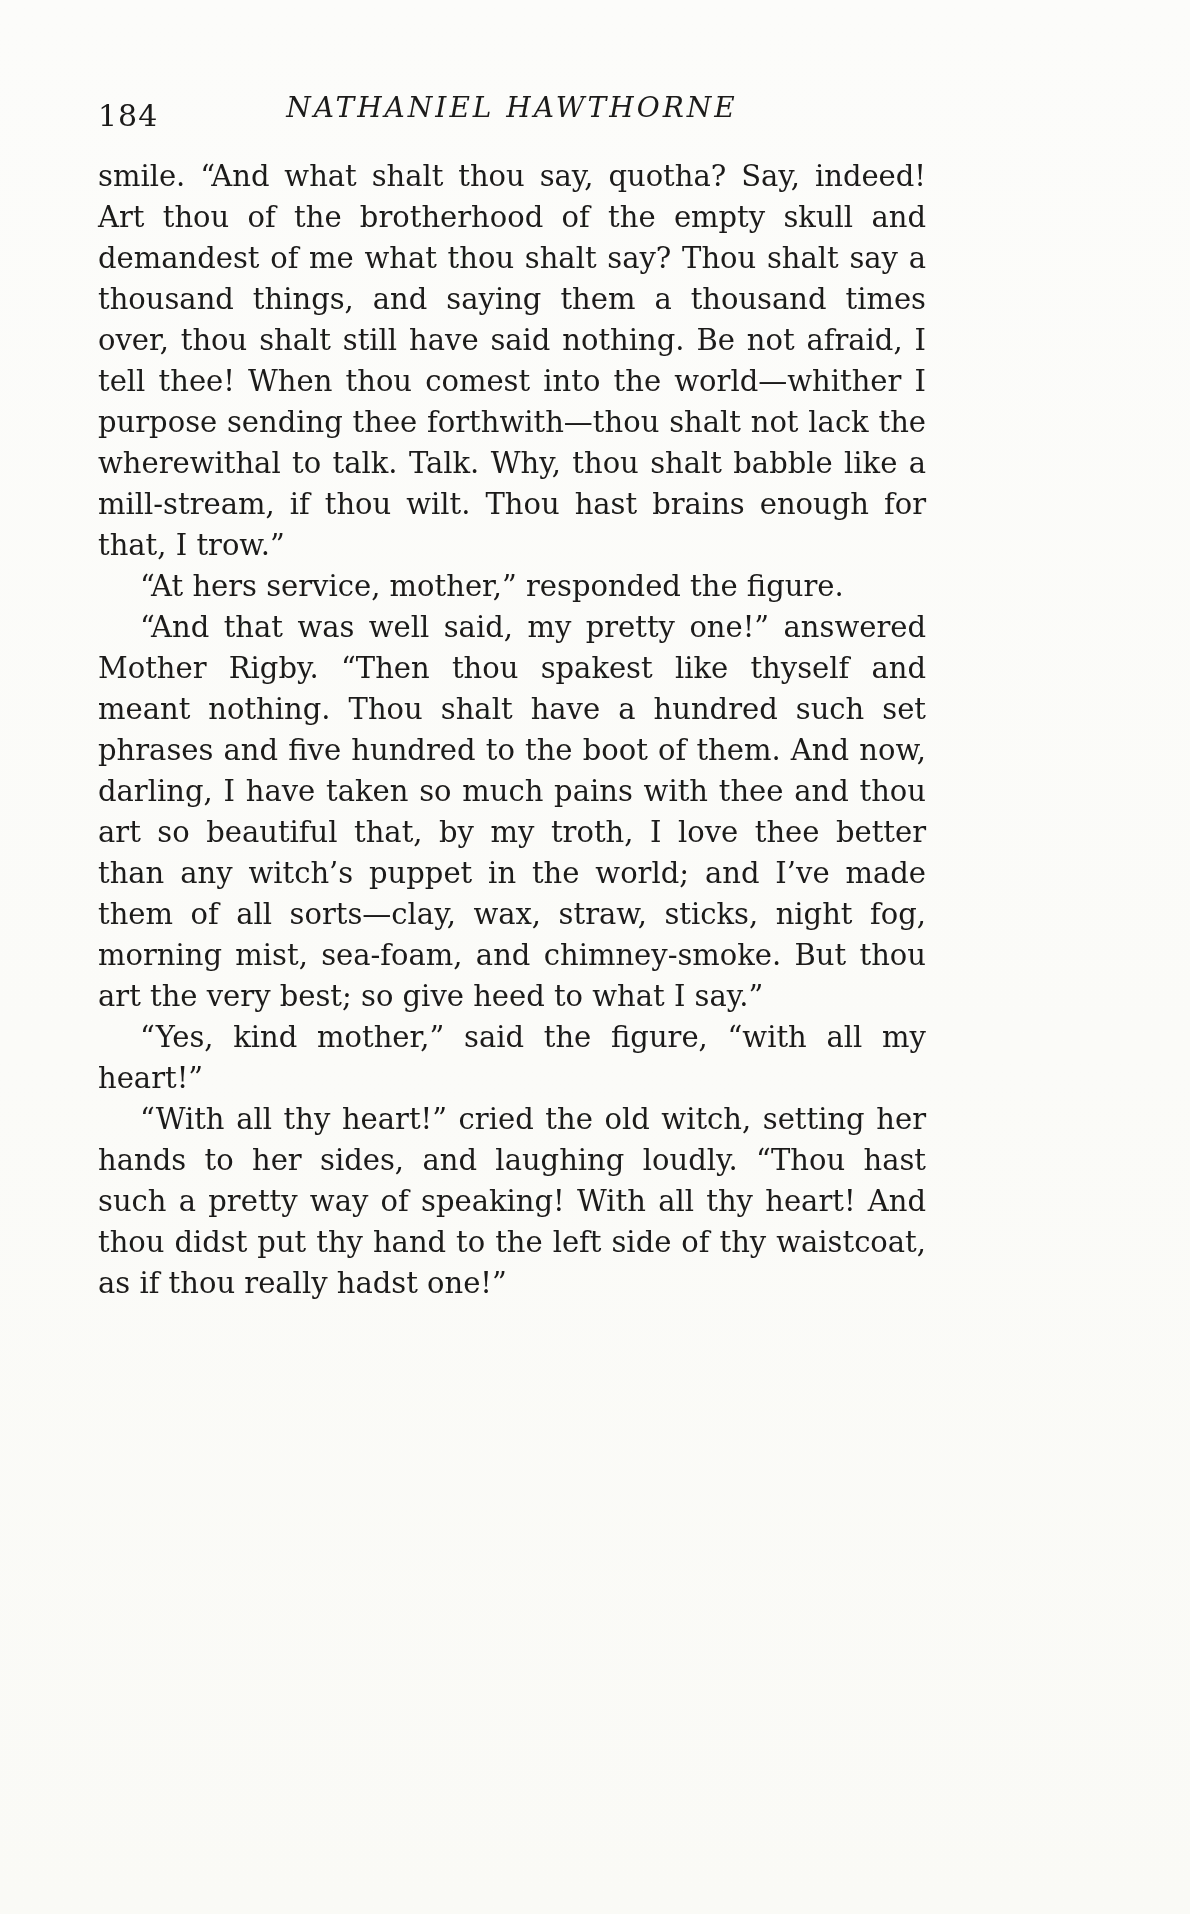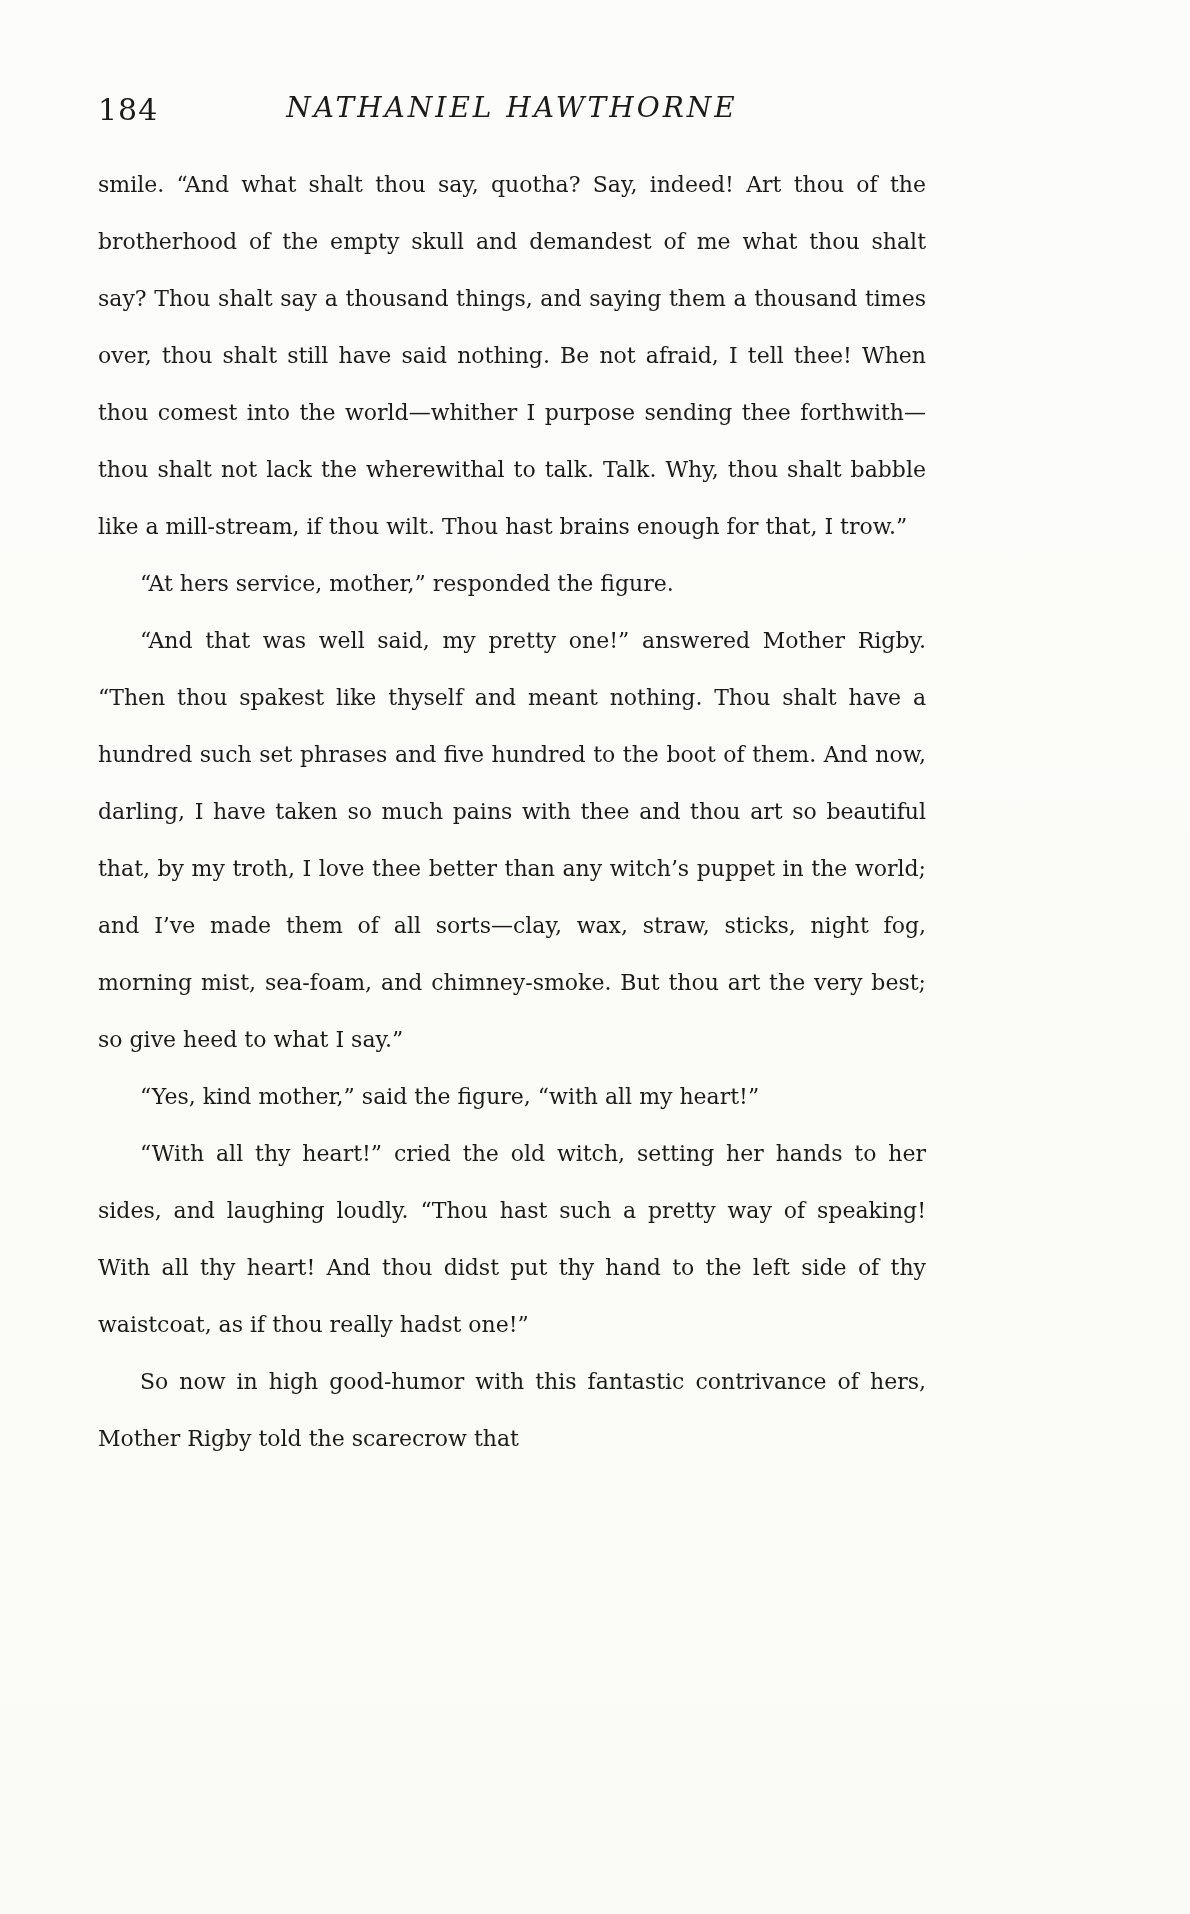--- a/index.html
+++ b/index.html
@@ -20,38 +20,38 @@
 
   .header-row {
     position: relative;
     height: 42px;
     margin-bottom: 28px;
   }
 
   .page-number {
     position: absolute;
     left: 0;
-    top: 6px;
+    top: 12px;
     font-size: 30px;
     letter-spacing: 1px;
   }
 
   .running-head {
     display: block;
     text-align: center;
     font-style: italic;
     font-size: 28px;
     letter-spacing: 3px;
     padding-top: 5px;
     white-space: nowrap;
   }
 
   .text-block {
-    font-size: 22px;
-    line-height: 57px;
+    font-size: 29px;
+    line-height: 41px;
     text-align: justify;
     text-justify: inter-word;
   }
 
   .text-block p {
     margin: 0;
     padding: 0;
     text-indent: 42px;
   }
 
@@ -68,16 +68,15 @@
     <span class="page-number">184</span>
     <span class="running-head">NATHANIEL HAWTHORNE</span>
   </div>
 
   <div class="text-block">
     <p class="no-indent">smile. “And what shalt thou say, quotha? Say, indeed! Art thou of the brotherhood of the empty skull and demandest of me what thou shalt say? Thou shalt say a thousand things, and saying them a thousand times over, thou shalt still have said nothing. Be not afraid, I tell thee! When thou comest into the world—whither I purpose sending thee forthwith—thou shalt not lack the wherewithal to talk. Talk. Why, thou shalt babble like a mill-stream, if thou wilt. Thou hast brains enough for that, I trow.”</p>
     <p>“At hers service, mother,” responded the figure.</p>
     <p>“And that was well said, my pretty one!” answered Mother Rigby. “Then thou spakest like thyself and meant nothing. Thou shalt have a hundred such set phrases and five hundred to the boot of them. And now, darling, I have taken so much pains with thee and thou art so beautiful that, by my troth, I love thee better than any witch’s puppet in the world; and I’ve made them of all sorts—clay, wax, straw, sticks, night fog, morning mist, sea-foam, and chimney-smoke. But thou art the very best; so give heed to what I say.”</p>
     <p>“Yes, kind mother,” said the figure, “with all my heart!”</p>
     <p>“With all thy heart!” cried the old witch, setting her hands to her sides, and laughing loudly. “Thou hast such a pretty way of speaking! With all thy heart! And thou didst put thy hand to the left side of thy waistcoat, as if thou really hadst one!”</p>
-    <p>So now in high good-humor with this fantastic contrivance of hers, Mother Rigby told the scarecrow that</p>
   </div>
 
 </div>
 
 </body></html>

